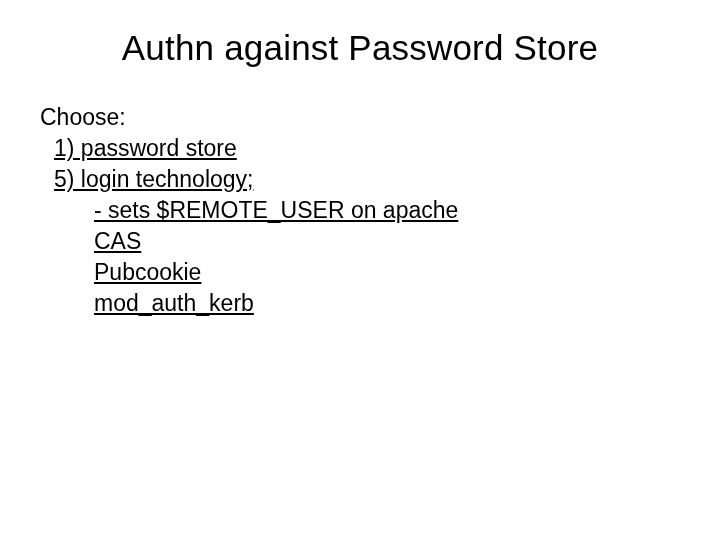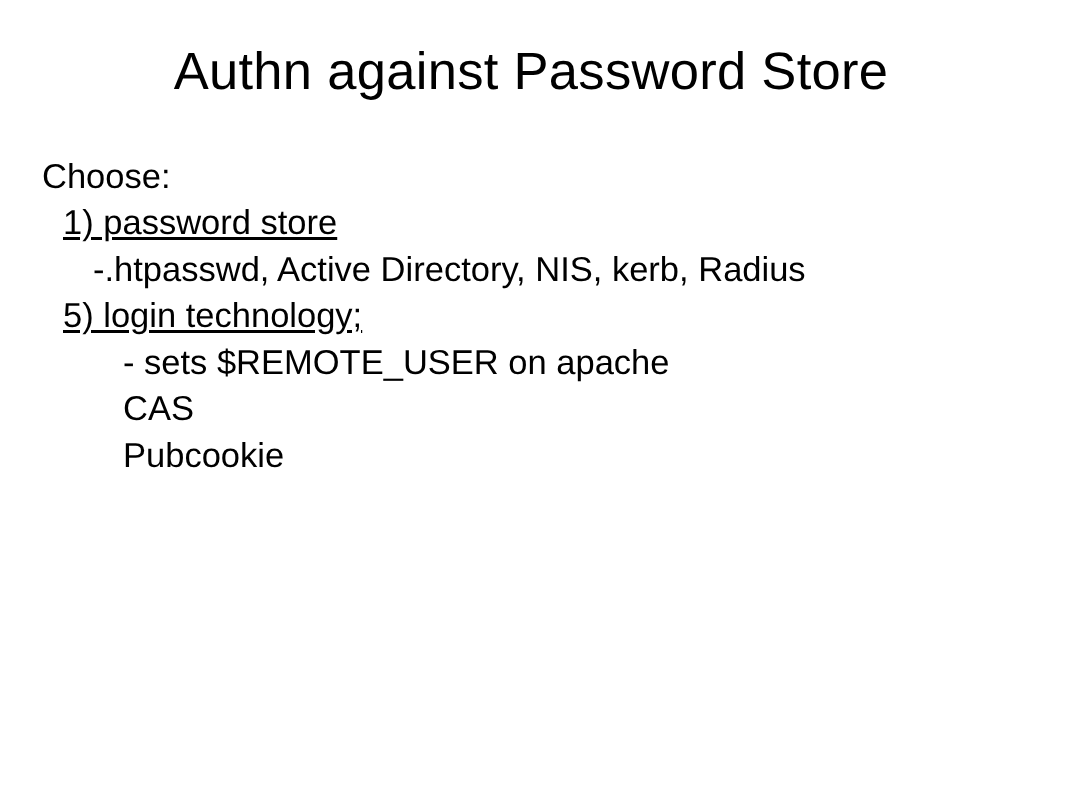--- a/index.html
+++ b/index.html
@@ -9,46 +9,46 @@
     height: 540px;
     background: #ffffff;
     font-family: Arial, Helvetica, sans-serif;
     color: #000000;
   }
   .slide {
     width: 720px;
     height: 540px;
     position: relative;
     box-sizing: border-box;
-    padding: 28px 40px 40px 28px;
+    padding: 28px 40px 40px 40px;
   }
   .title {
     font-size: 35px;
     font-weight: 400;
     text-align: center;
     margin: 0 0 34px 0;
     letter-spacing: 0.2px;
   }
   .body {
     font-size: 23px;
     line-height: 1.35;
     font-weight: 400;
   }
   .line-level-0 { padding-left: 0px; }
   .line-level-1 { padding-left: 14px; text-decoration: underline; }
   .line-level-2 { padding-left: 34px; }
-  .line-level-3 { padding-left: 54px; }
+  .line-level-3 { padding-left: 54px; text-decoration: underline; }
 </style>
 </head>
 <body>
 
 <div class="slide">
   <h1 class="title">Authn against Password Store</h1>
   <div class="body">
     <div class="line-level-0">Choose:</div>
     <div class="line-level-1">1) password store</div>
-    <div class="line-level-2">-.htpasswd, Active Directory, NIS, kerb, Radius</div>
     <div class="line-level-1">5) login technology;</div>
     <div class="line-level-3">- sets $REMOTE_USER  on apache</div>
     <div class="line-level-3">CAS</div>
     <div class="line-level-3">Pubcookie</div>
+    <div class="line-level-3">mod_auth_kerb</div>
   </div>
 </div>
 
 </body></html>

